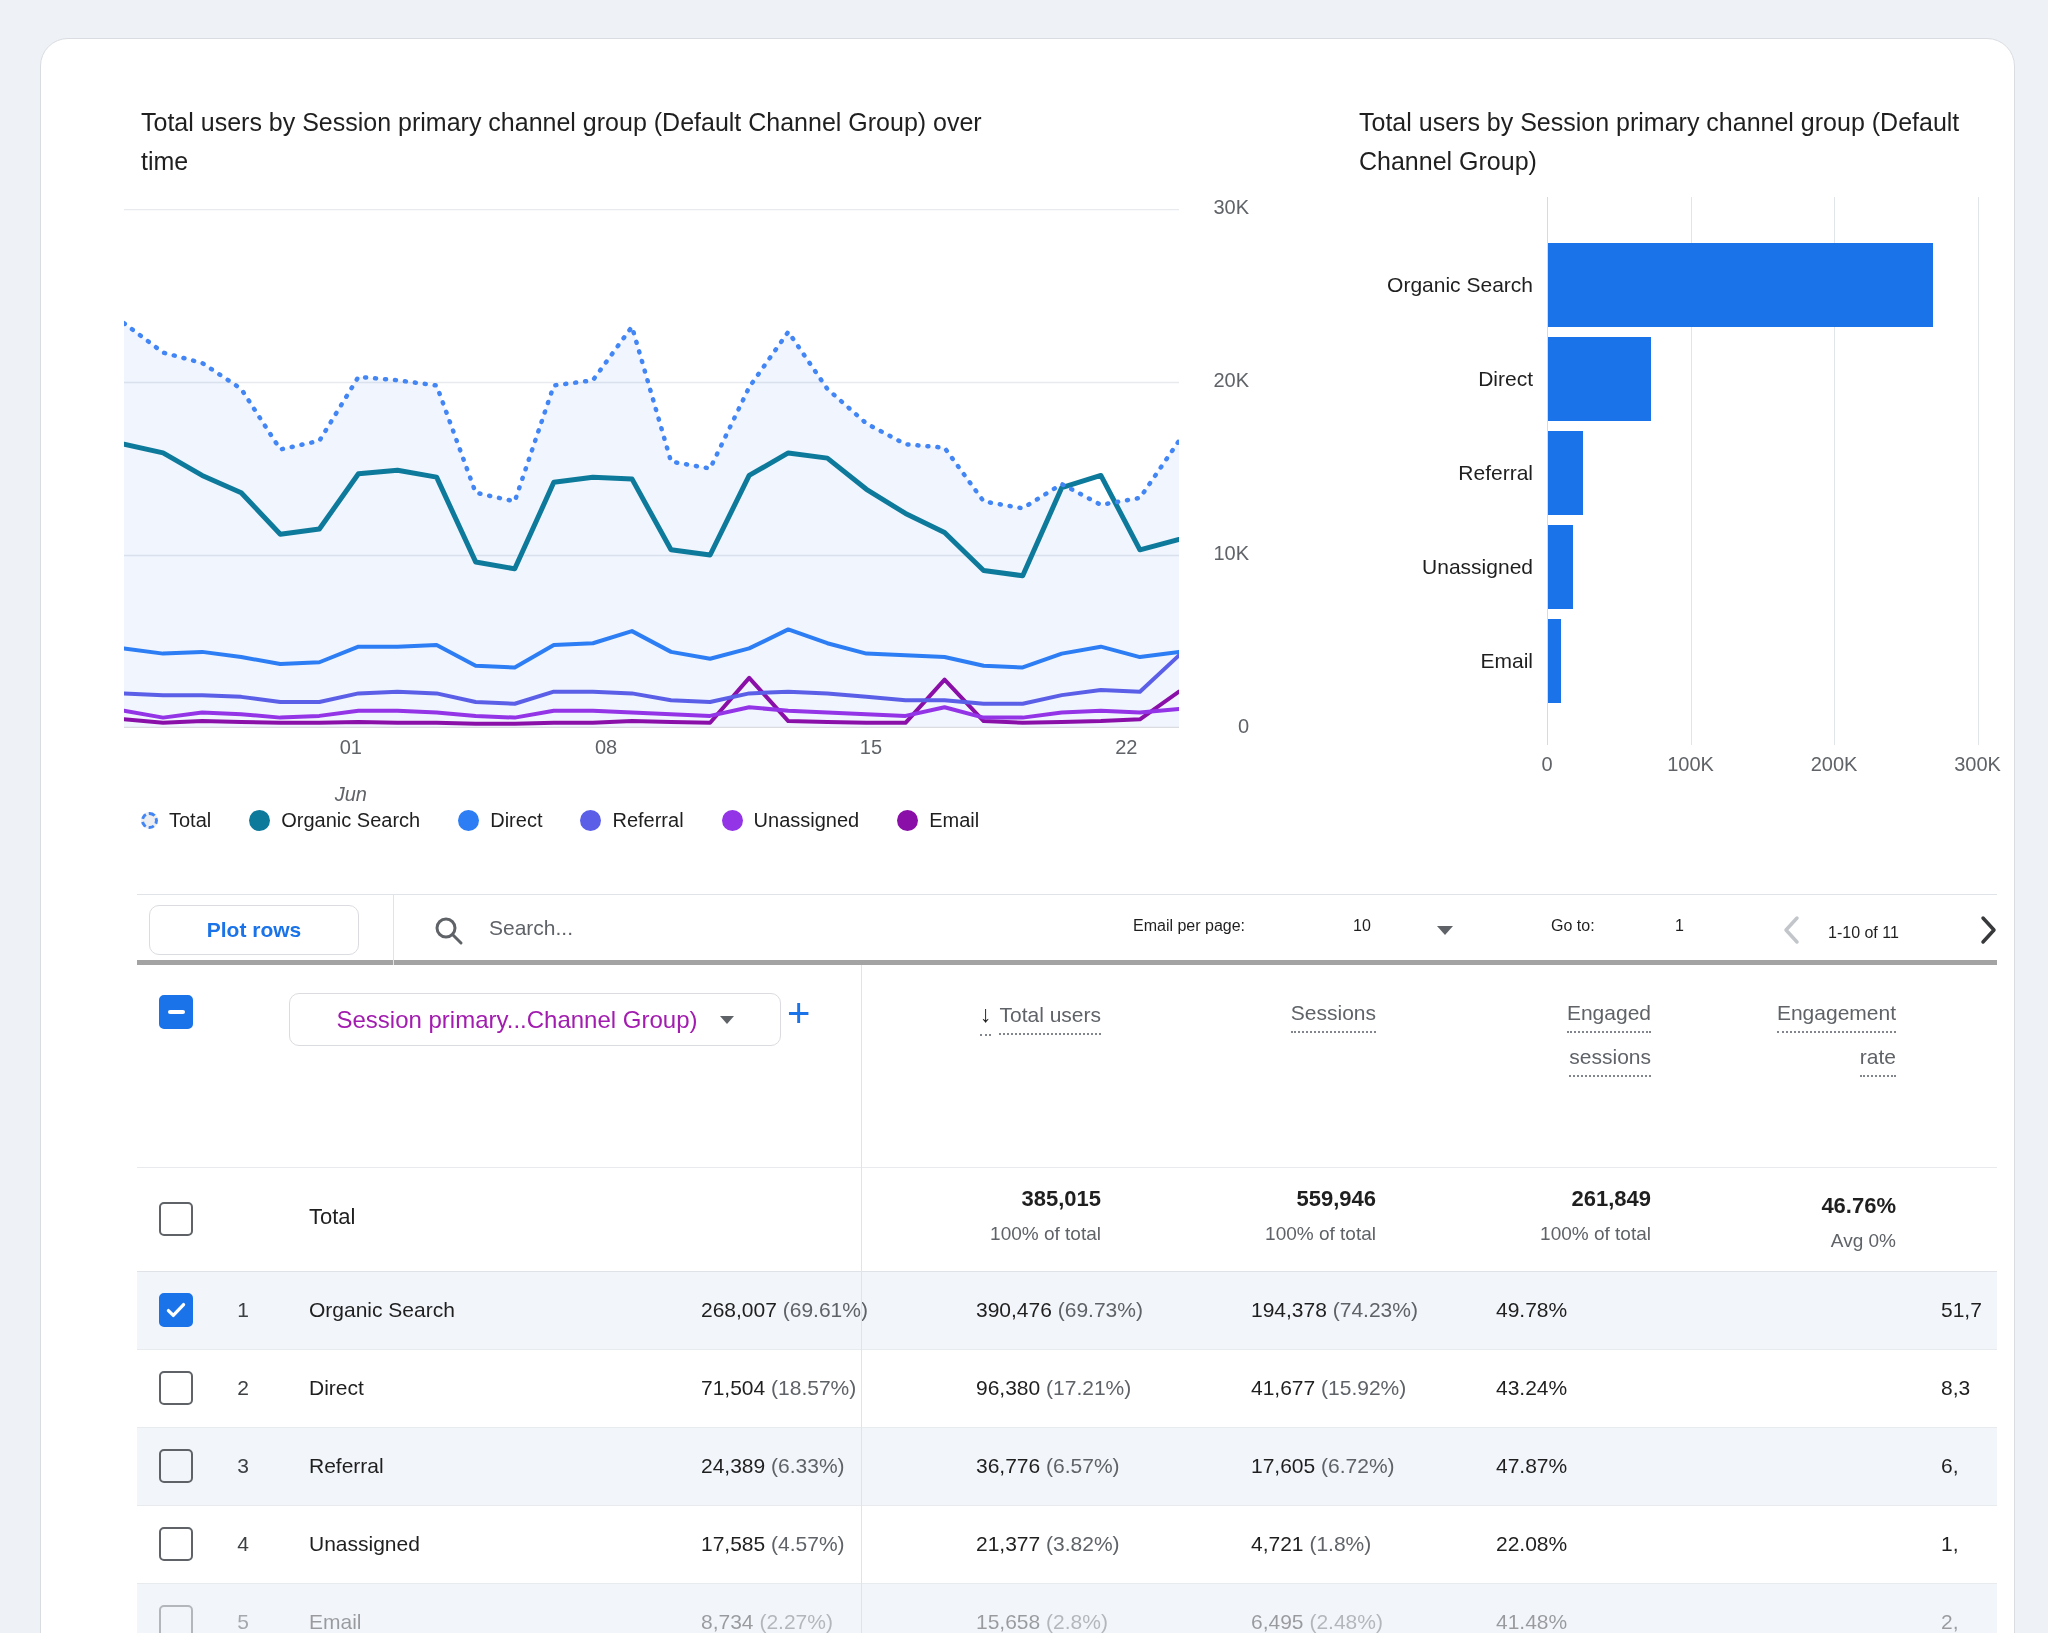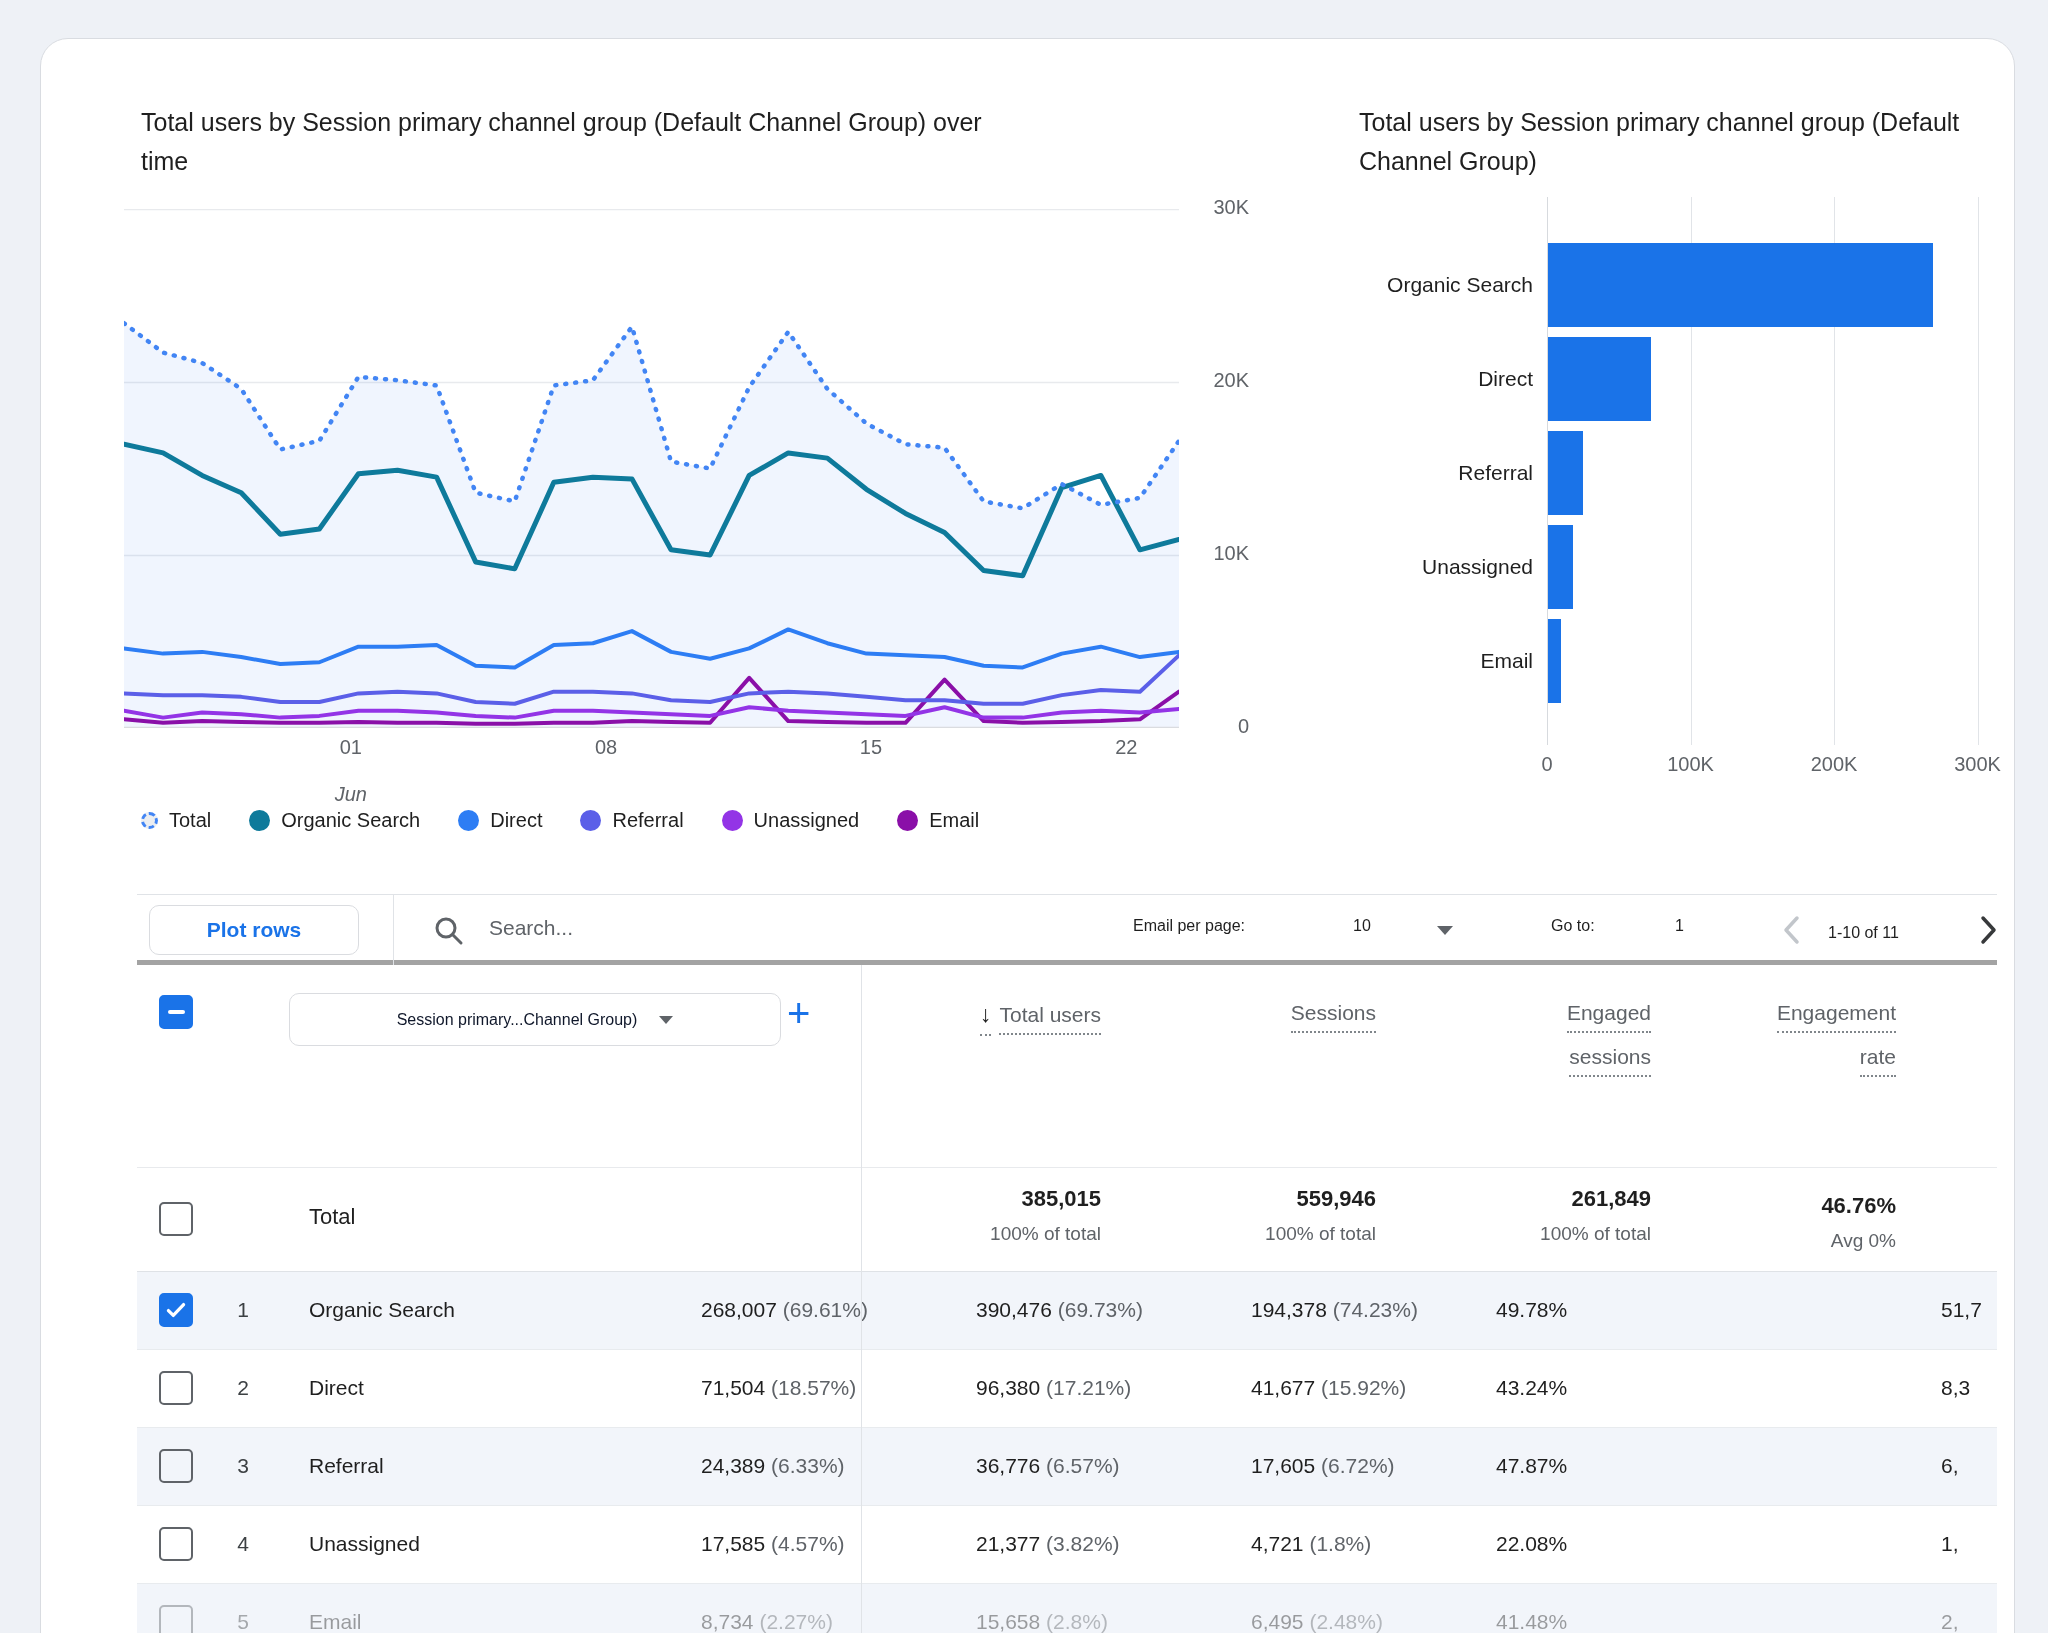--- a/index.html
+++ b/index.html
@@ -62,21 +62,21 @@
   .cb { width:34px; height:34px; border-radius:5px; border:2px solid #5f6368; background:transparent; cursor:pointer;
         display:flex; align-items:center; justify-content:center; }
   .cb.checked { background:#1a73e8; border-color:#1a73e8; }
   .cb.indet { background:#1a73e8; border-color:#1a73e8; }
   .cb.indet .bar { width:17px; height:4px; border-radius:2px; background:#fff; }
 
   .thead { position:absolute; left:0; top:70px; width:1860px; height:203px; border-bottom:1px solid #e8eaed; }
   .thead .cb { position:absolute; left:22px; top:30px; }
   .dim-pill { position:absolute; left:152px; top:28px; width:492px; height:53px; border:1px solid #dadce0; border-radius:10px;
               display:flex; align-items:center; justify-content:center; gap:22px; cursor:pointer; background:#fff; }
-  .dim-pill .txt { font-size:16px; color:#0f172a; }
+  .dim-pill .txt { font-size:24px; color:#a21caf; }
   .add-col { position:absolute; left:650px; top:26px; font-size:40px; font-weight:400; color:#1a73e8; cursor:pointer; }
 
   .col-head { position:absolute; top:36px; text-align:right; font-size:21px; color:#5f6368; }
   .col-head .line { display:block; margin-bottom:12px; }
   .col-head .line span { display:inline-block; border-bottom:2px dotted #80868b; padding-bottom:6px; }
   .sort-arrow { color:#1f1f1f; font-size:23px; margin-right:8px; }
 
   .total-row { position:absolute; left:0; top:273px; width:1860px; height:104px; border-bottom:1px solid #dfe2e6; }
   .total-row .cb { position:absolute; left:22px; top:34px; }
   .total-label { position:absolute; left:172px; top:36px; font-size:22px; color:#1f1f1f; }

